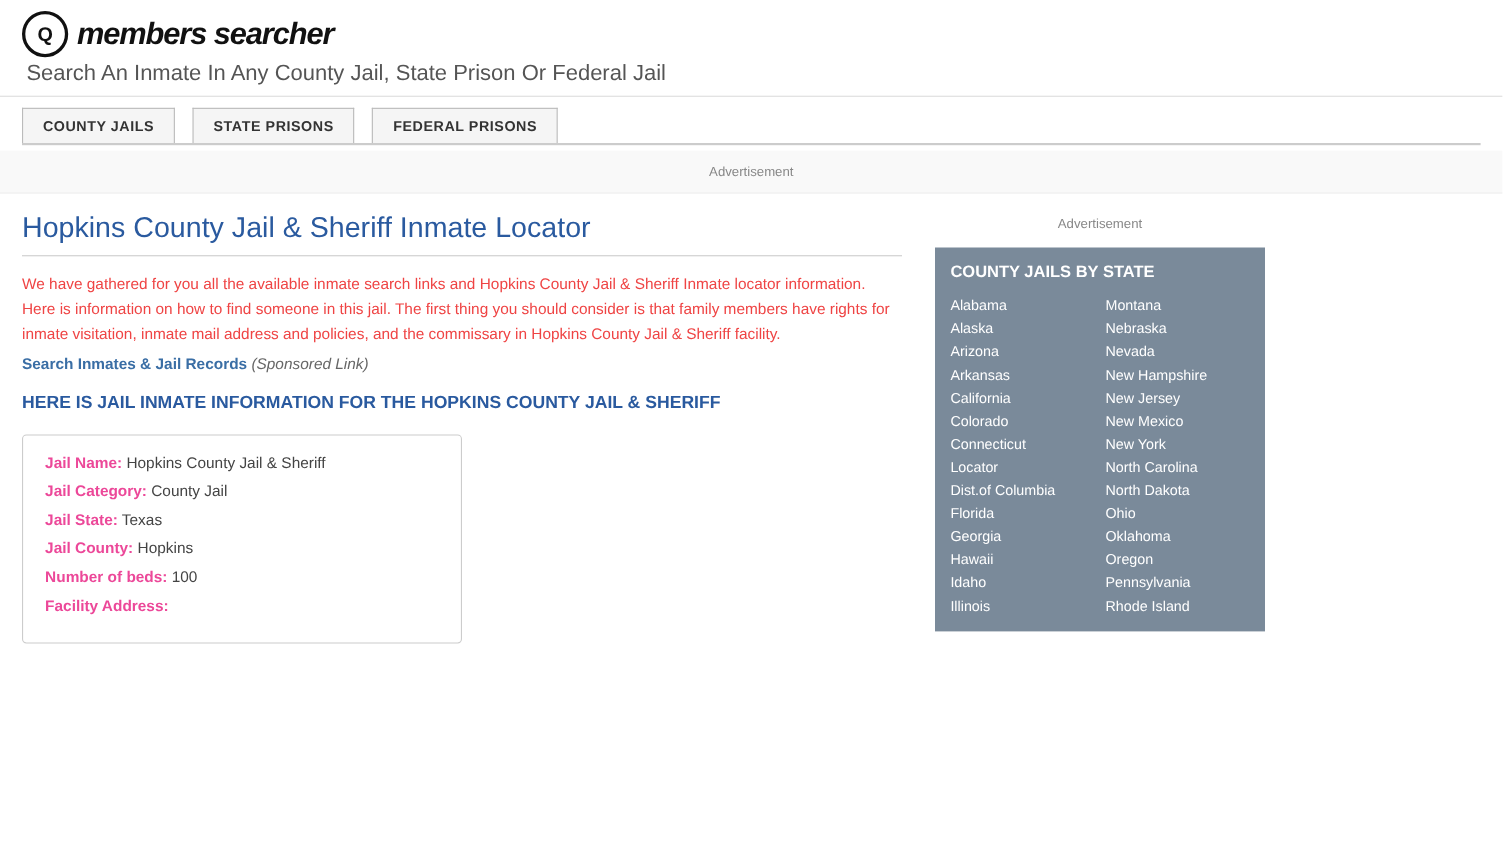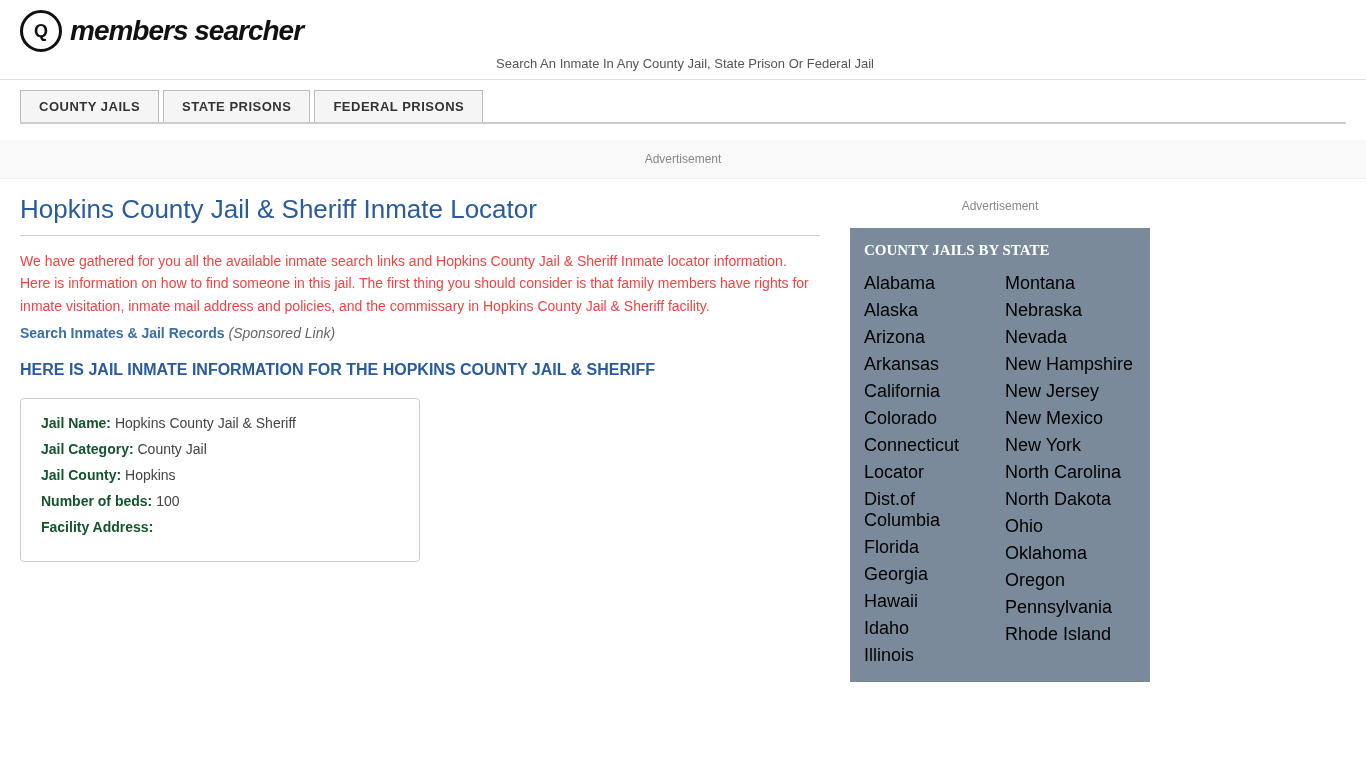--- a/index.html
+++ b/index.html
@@ -8,24 +8,24 @@
     
     #header { padding: 10px 20px 8px; border-bottom: 1px solid #ddd; }
     #logo-area { display: flex; align-items: center; margin-bottom: 4px; }
     #logo-circle {
       width: 42px; height: 42px; border-radius: 50%;
       border: 3px solid #111; display: flex; align-items: center; justify-content: center;
       font-size: 18px; font-weight: bold; color: #111; margin-right: 8px;
       flex-shrink: 0;
     }
     #logo-text { font-size: 28px; font-weight: 900; font-style: italic; color: #111; letter-spacing: -1px; }
-    #tagline { font-size: 13px; color: #555; margin-left: 4px; text-align: center; }
+    #tagline { font-size: 20px; color: #555; margin-left: 4px; }
 
     
-    #nav { display: flex; gap: 0; margin: 10px 20px 16px; border-bottom: 2px solid #ccc; }
+    #nav { display: flex; gap: 12px; margin: 10px 20px 5px; border-bottom: 2px solid #ccc; }
     .nav-btn {
       padding: 8px 18px; border: 1px solid #bbb; border-bottom: none;
       background: #f5f5f5; font-size: 13px; font-weight: bold; letter-spacing: 0.5px;
       color: #333; cursor: pointer; text-transform: uppercase; margin-right: 4px;
     }
 
     
     #content-wrapper { display: flex; padding: 0 20px; max-width: 1366px; }
     #main { flex: 1; padding: 15px 20px 15px 0; max-width: 820px; }
     #sidebar { width: 310px; flex-shrink: 0; padding: 10px 0 10px 10px; }
@@ -52,28 +52,28 @@
 
     
     #jail-info-header { color: #2a5a9f; font-size: 16px; font-weight: bold; margin-bottom: 16px; line-height: 1.4; }
 
     
     #jail-detail-box {
       border: 1px solid #ccc; border-radius: 4px;
       padding: 16px 20px; background: #fff; max-width: 400px;
     }
     .detail-row { margin-bottom: 10px; font-size: 14px; color: #444; }
-    .detail-label { font-weight: bold; color: #14532d; }
+    .detail-label { font-weight: bold; color: #ec4899; }
 
     
     #county-jails-box { background: #7a8a9a; padding: 14px; }
-    #county-jails-title { color: #fff; font-size: 15px; font-weight: bold; margin-bottom: 12px; font-family: Liberation Serif, serif; }
+    #county-jails-title { color: #fff; font-size: 15px; font-weight: bold; margin-bottom: 12px; }
     #state-columns { display: flex; gap: 10px; }
     .state-col { flex: 1; display: flex; flex-direction: column; gap: 2px; }
-    .state-link { color: #000000; font-size: 18px; text-decoration: none; padding: 2px 0; display: block; }
+    .state-link { color: #ffffff; font-size: 13px; text-decoration: none; padding: 2px 0; display: block; }
   </style>
 </head>
 <body>
 
 <div id="header">
   <div id="logo-area">
     <div id="logo-circle">Q</div>
     <span id="logo-text">members searcher</span>
   </div>
   <div id="tagline">Search An Inmate In Any County Jail, State Prison Or Federal Jail</div>
@@ -104,20 +104,24 @@
     <div id="jail-info-header">HERE IS JAIL INMATE INFORMATION FOR THE HOPKINS COUNTY JAIL &amp; SHERIFF</div>
 
     <div id="jail-detail-box">
       <div class="detail-row">
         <span class="detail-label">Jail Name:</span>
         <span> </span><span>Hopkins County Jail &amp; Sheriff</span>
       </div>
       <div class="detail-row">
         <span class="detail-label">Jail Category:</span>
         <span> <span>County Jail</span></span>
+      </div>
+      <div class="detail-row">
+        <span class="detail-label">Jail State:</span>
+        <span> <span>Texas</span></span>
       </div>
       <div class="detail-row">
         <span class="detail-label">Jail County:</span>
         <span> <span>Hopkins</span></span>
       </div>
       <div class="detail-row">
         <span class="detail-label">Number of beds:</span>
         <span> <span>100</span></span>
       </div>
       <div class="detail-row">

